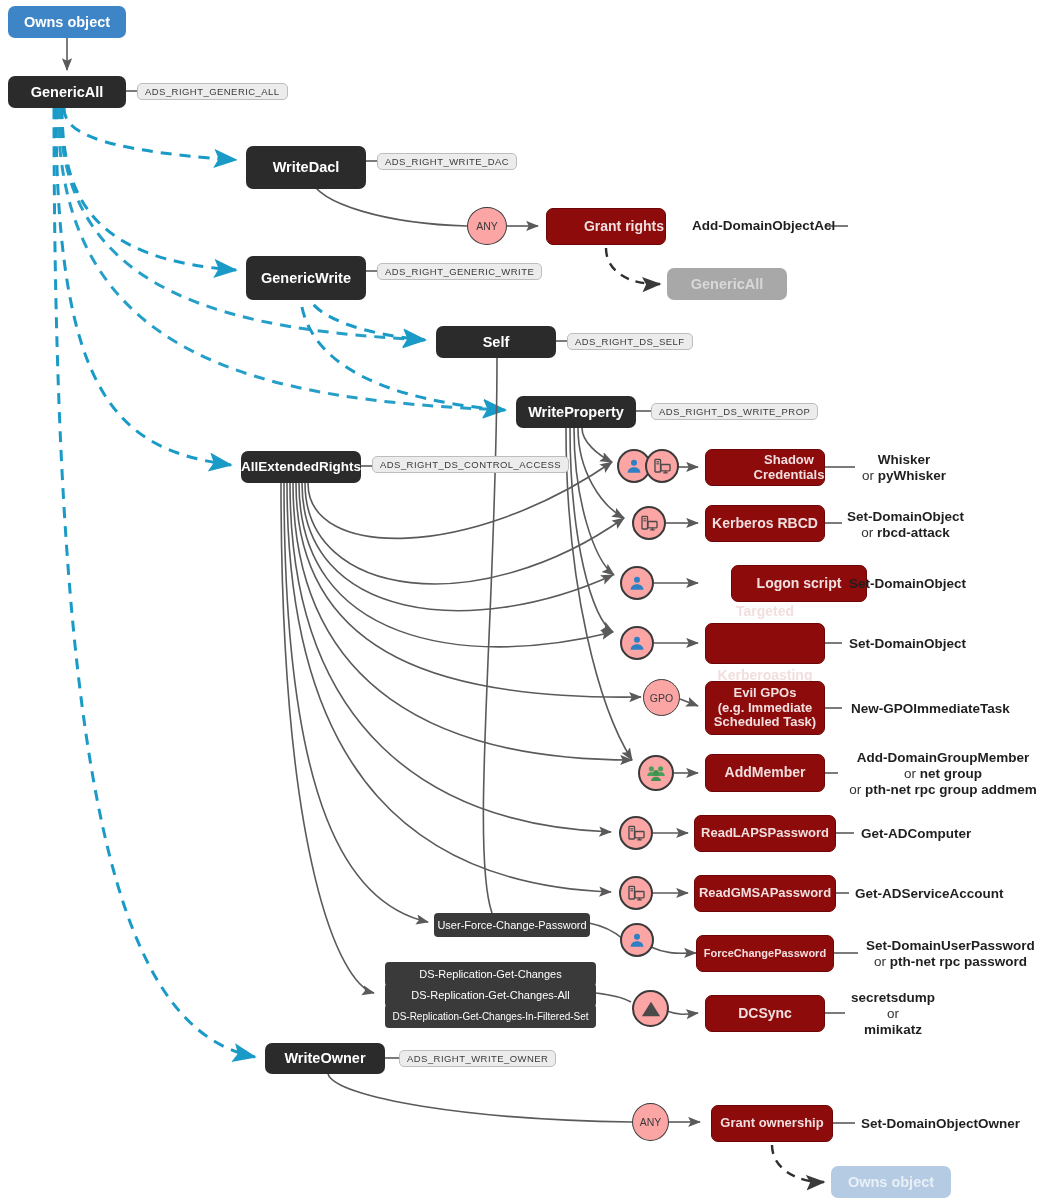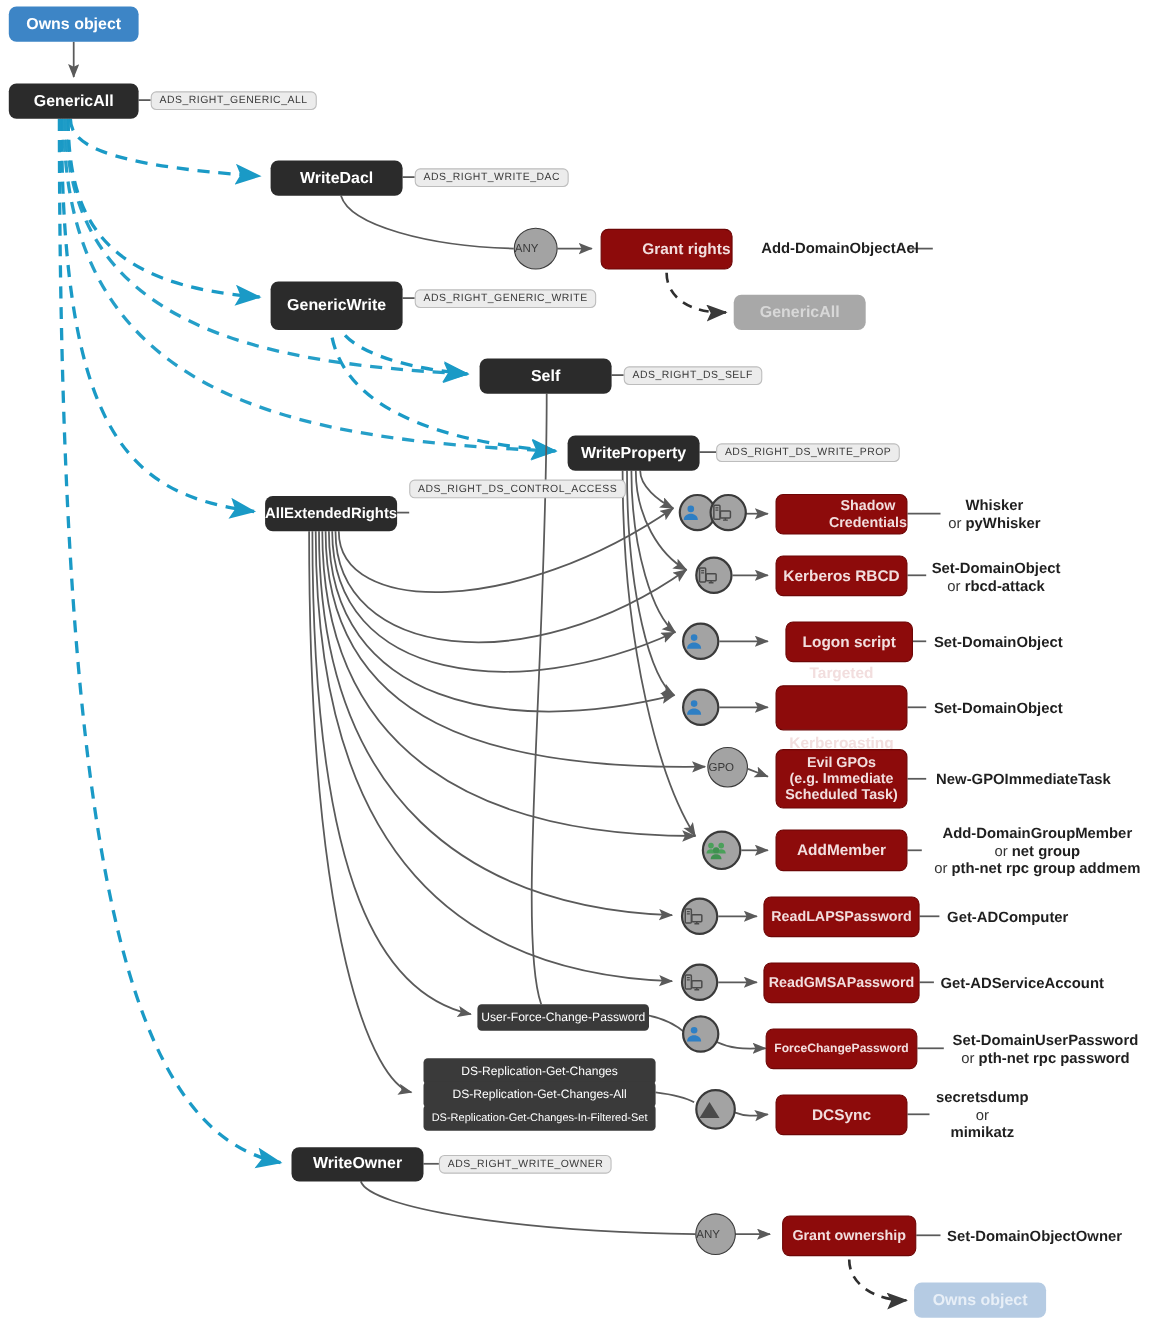--- a/index.html
+++ b/index.html
@@ -19,22 +19,22 @@
   .tag{position:absolute;box-sizing:border-box;display:flex;align-items:center;justify-content:center;
        background:#ececec;border:1px solid #bdbdbd;border-radius:5px;color:#3a3a3a;
        font-size:9.5px;letter-spacing:.45px;white-space:nowrap;padding:0 7px;height:17px;}
 
   .minibox{position:absolute;box-sizing:border-box;display:flex;align-items:center;justify-content:center;
            background:#3a3a3a;color:#ffffff;border-radius:4px;font-size:11px;white-space:nowrap;padding:12px 8px;height:20px;}
 
   .tool{position:absolute;color:#1f1f1f;font-size:13.5px;font-weight:bold;line-height:1.18;white-space:nowrap;}
   .tool .or{font-weight:normal;color:#333;}
 
-  .icon{position:absolute;box-sizing:border-box;border-radius:50%;background:#a3a3a3;
-        border:2px solid #4a4a4a;display:flex;align-items:center;}
+  .icon{position:absolute;box-sizing:border-box;border-radius:50%;background:#fca5a5;
+        border:2px solid #4a4a4a;display:flex;align-items:center;justify-content:center;}
   .icon svg{display:block;}
   .icon-lbl{font-size:10.5px;color:#3a3a3a;font-weight:normal;}
 </style>
 </head>
 <body>
 
 <div id="canvas">
 
   <svg class="edges" viewBox="0 0 1050 1202">
     <defs>
@@ -142,21 +142,21 @@
     <span>Owns object</span>
   </div>
 
   <div class="node n-dark" style="left:8px;top:76px;width:118px;height:32px;">
     <span>GenericAll</span>
   </div>
   <div class="tag" style="left:137px;top:83px;">
     <span>ADS_RIGHT_GENERIC_ALL</span>
   </div>
 
-  <div class="node n-dark" style="left:246px;top:146px;width:120px;height:32px;">
+  <div class="node n-dark" style="left:246px;top:146px;width:120px;height:43px;">
     <span>WriteDacl</span>
   </div>
   <div class="tag" style="left:377px;top:153px;">
     <span>ADS_RIGHT_WRITE_DAC</span>
   </div>
 
   <div class="node n-dark" style="left:246px;top:256px;width:120px;height:44px;">
     <span>GenericWrite</span>
   </div>
   <div class="tag" style="left:377px;top:263px;">
@@ -173,21 +173,21 @@
   <div class="node n-dark" style="left:516px;top:396px;width:120px;height:32px;">
     <span>WriteProperty</span>
   </div>
   <div class="tag" style="left:651px;top:403px;">
     <span>ADS_RIGHT_DS_WRITE_PROP</span>
   </div>
 
   <div class="node n-dark" style="left:241px;top:451px;width:120px;height:32px;font-size:13.5px;">
     <span>AllExtendedRights</span>
   </div>
-  <div class="tag" style="left:372px;top:436px;">
+  <div class="tag" style="left:372px;top:456px;">
     <span>ADS_RIGHT_DS_CONTROL_ACCESS</span>
   </div>
 
   <div class="node n-dark" style="left:265px;top:1043px;width:120px;height:31px;">
     <span>WriteOwner</span>
   </div>
   <div class="tag" style="left:399px;top:1050px;">
     <span>ADS_RIGHT_WRITE_OWNER</span>
   </div>
 
@@ -313,21 +313,21 @@
   </div>
 
   <div class="node n-red" style="left:705px;top:449px;width:120px;height:37px;font-size:13px;padding-left:48px;">
     <span>Shadow Credentials</span>
   </div>
 
   <div class="node n-red" style="left:705px;top:505px;width:120px;height:37px;">
     <span>Kerberos RBCD</span>
   </div>
 
-  <div class="node n-red" style="left:714px;top:565px;width:116px;height:37px;">
+  <div class="node n-red" style="left:731px;top:565px;width:136px;height:37px;">
     <span>Logon script</span>
   </div>
 
   <div class="node n-red" style="left:705px;top:623px;width:120px;height:41px;flex-direction:column;gap:48px;">
     <span>Targeted</span>
     <span>Kerberoasting</span>
   </div>
 
   <div class="node n-red" style="left:705px;top:681px;width:120px;height:54px;flex-direction:column;font-size:13px;">
     <span>Evil GPOs</span>

